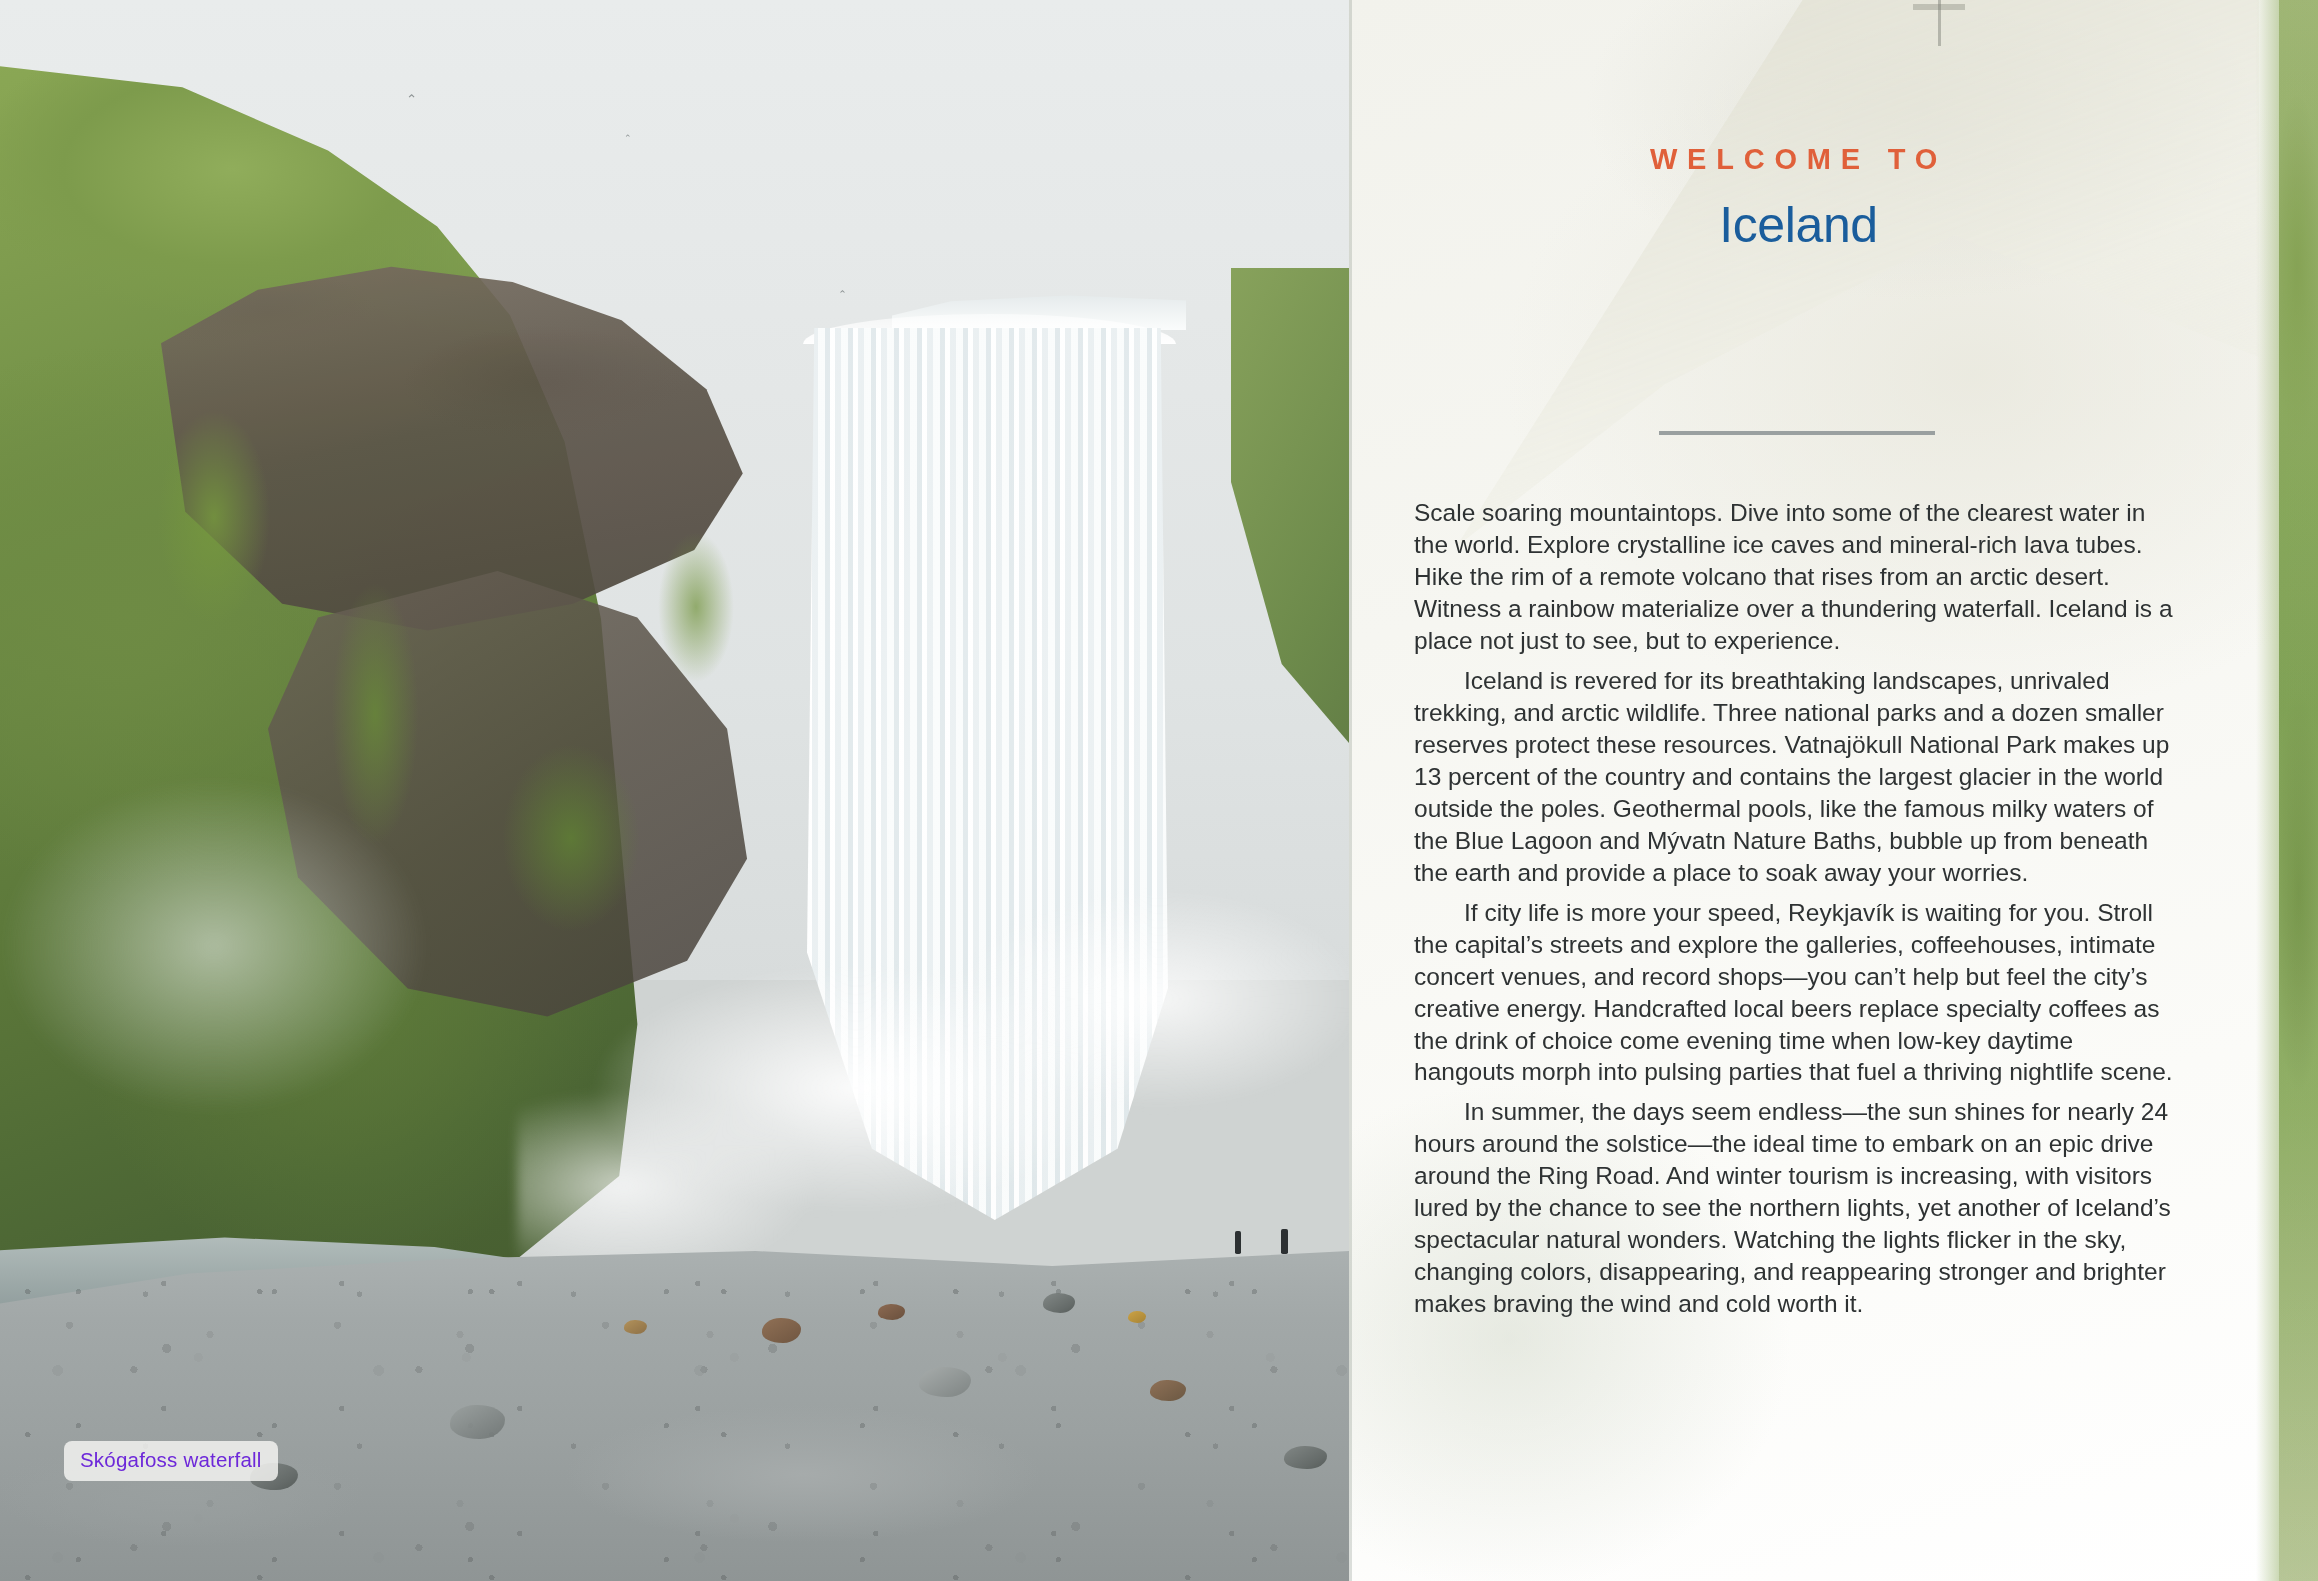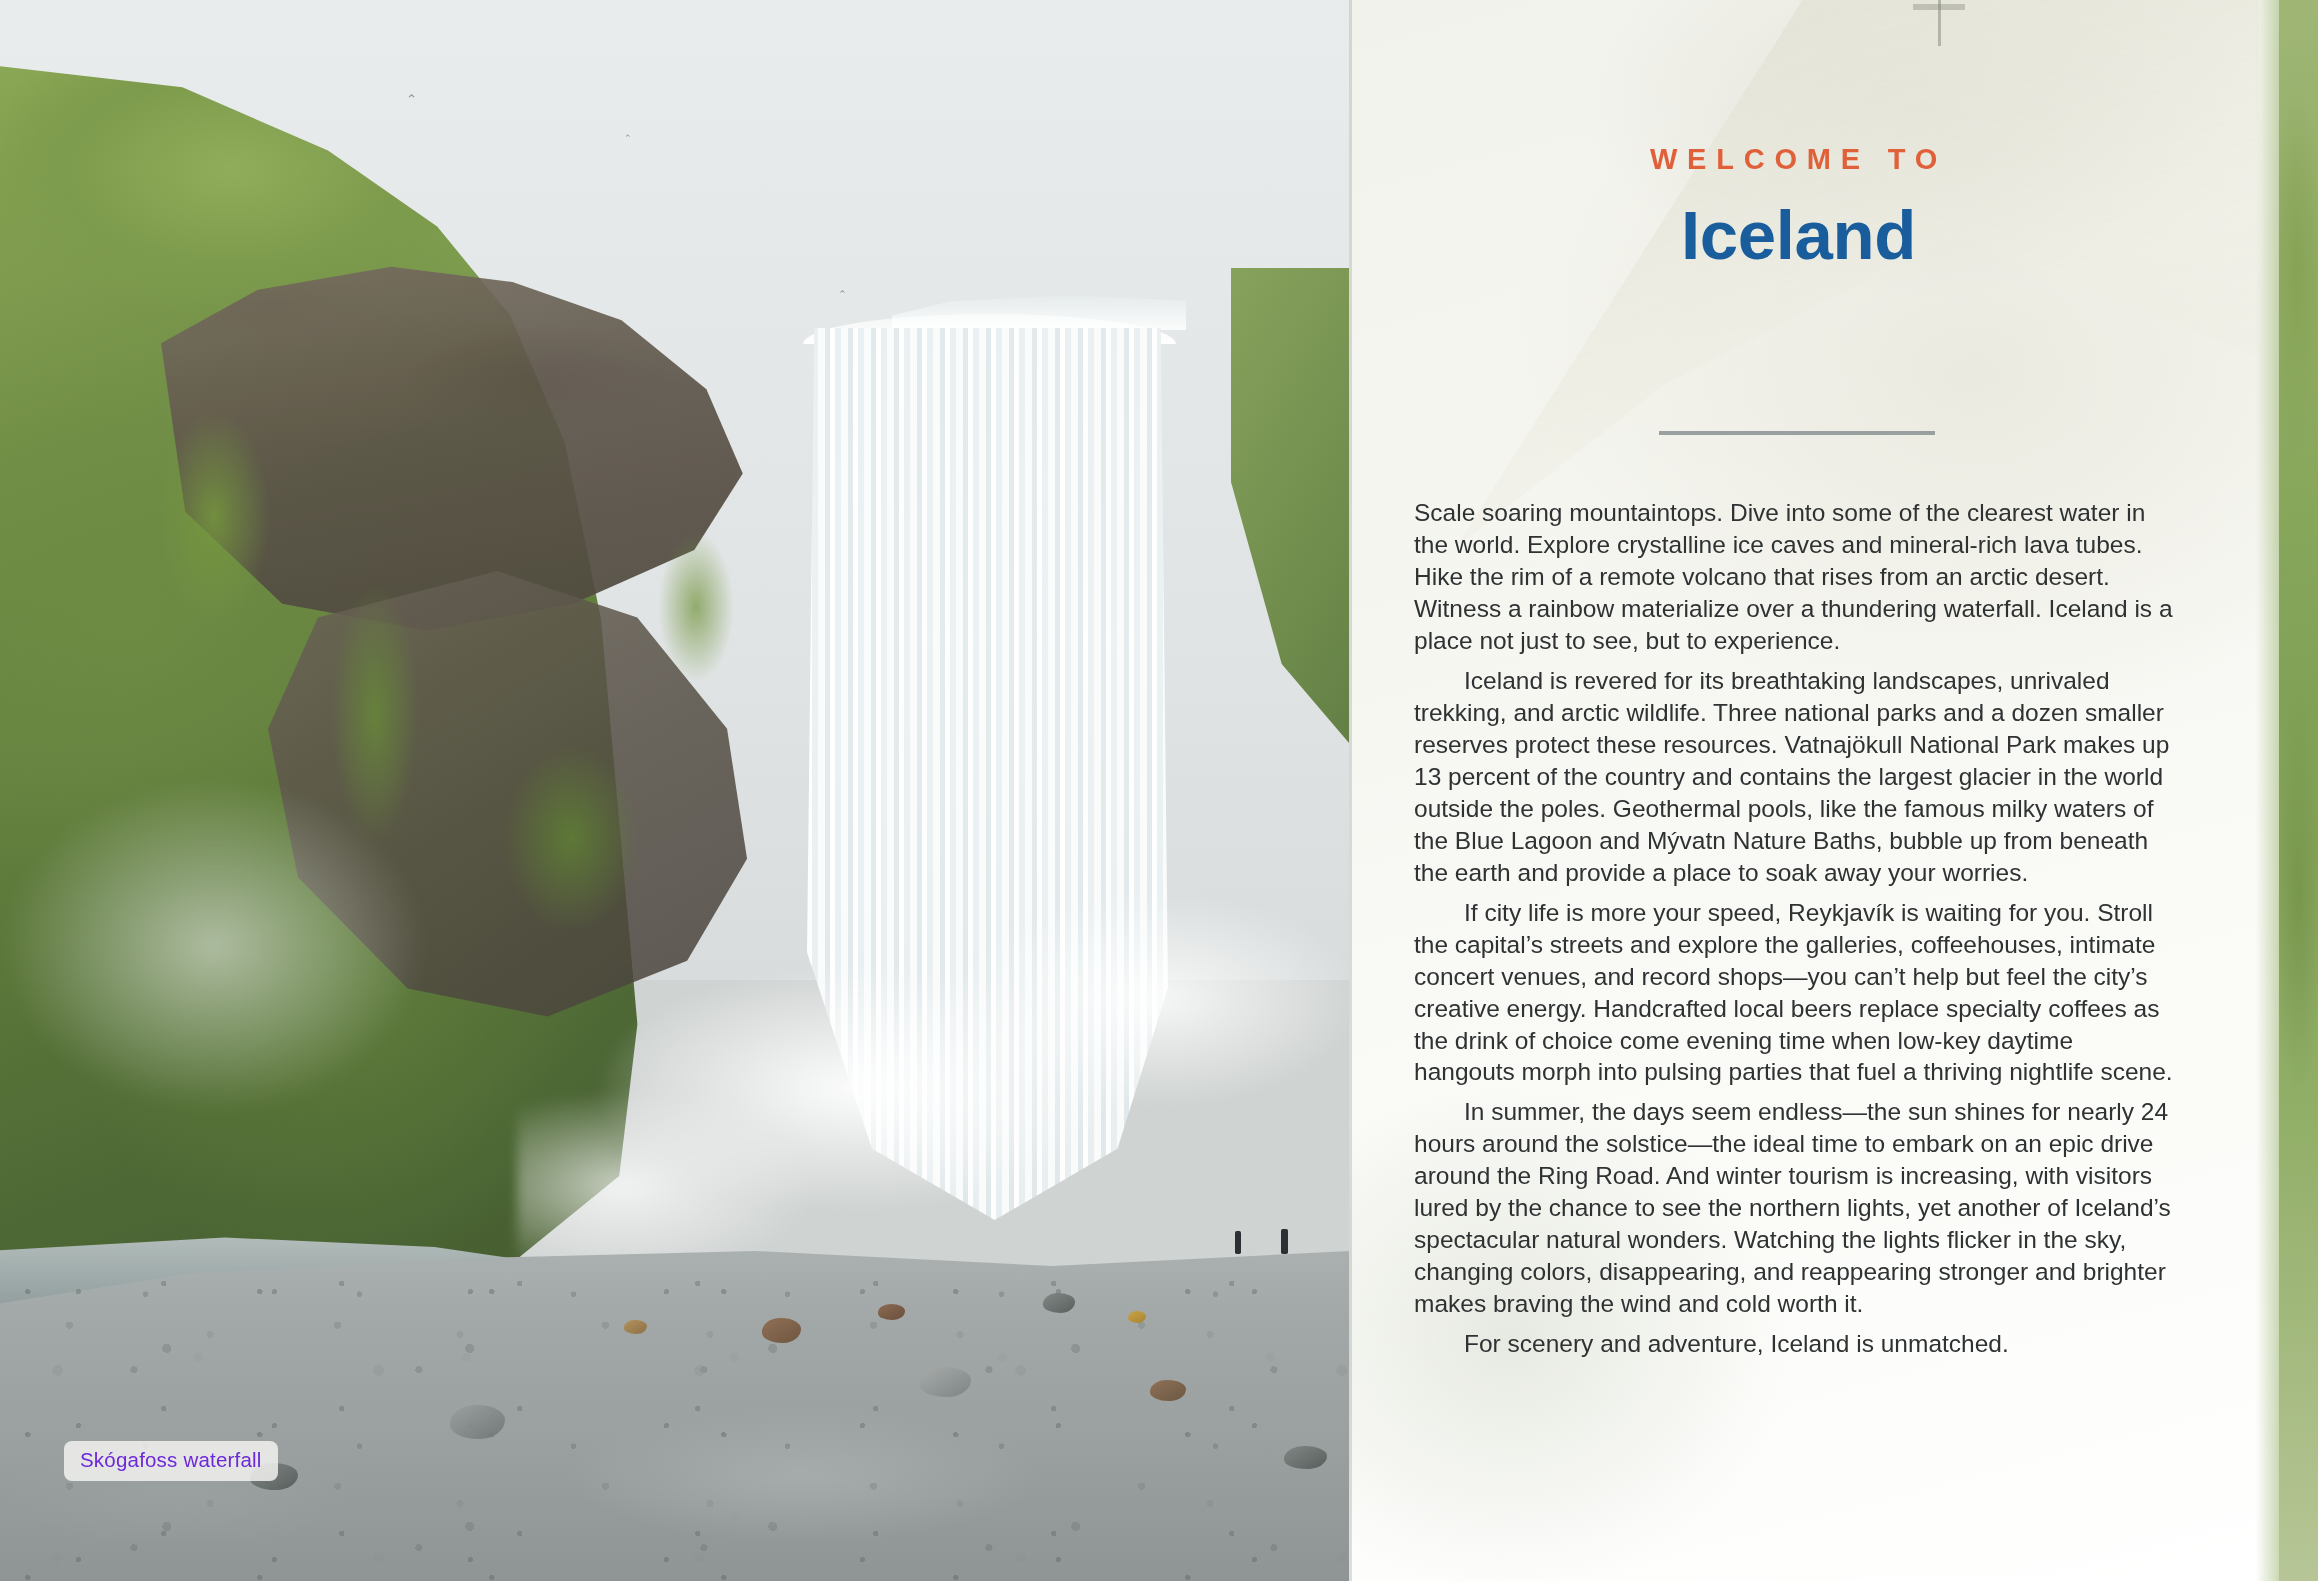--- a/index.html
+++ b/index.html
@@ -315,22 +315,22 @@
   .eyebrow {
     color: #e0603a;
     font-size: 29px;
     font-weight: bold;
     letter-spacing: 9.8px;
     text-align: center;
     margin: 0 0 19.6px 0;
   }
   .title {
     color: #1a5d9c;
-    font-size: 69px;
-    font-weight: bold;
+    font-size: 50px;
+    font-weight: normal;
     text-align: center;
     margin: 0;
     letter-spacing: -0.4px;
   }
   .rule {
     position: absolute;
     left: 1659px;
     top: 431px;
     width: 276px;
     height: 3.6px;
@@ -423,17 +423,16 @@
     <p class="eyebrow">WELCOME TO</p>
     <h1 class="title">Iceland</h1>
   </div>
   <div class="rule"></div>
 
   <div class="body-col">
     <p>Scale soaring mountaintops. Dive into some of the clearest water in the world. Explore crystalline ice caves and mineral-rich lava tubes. Hike the rim of a remote volcano that rises from an arctic desert. Witness a rainbow materialize over a thundering waterfall. Iceland is a place not just to see, but to experience.</p>
     <p>Iceland is revered for its breathtaking landscapes, unrivaled trekking, and arctic wildlife. Three national parks and a dozen smaller reserves protect these resources. Vatnajökull National Park makes up 13 percent of the country and contains the largest glacier in the world outside the poles. Geothermal pools, like the famous milky waters of the Blue Lagoon and Mývatn Nature Baths, bubble up from beneath the earth and provide a place to soak away your worries.</p>
     <p>If city life is more your speed, Reykjavík is waiting for you. Stroll the capital’s streets and explore the galleries, coffeehouses, intimate concert venues, and record shops—you can’t help but feel the city’s creative energy. Handcrafted local beers replace specialty coffees as the drink of choice come evening time when low-key daytime hangouts morph into pulsing parties that fuel a thriving nightlife scene.</p>
     <p>In summer, the days seem endless—the sun shines for nearly 24 hours around the solstice—the ideal time to embark on an epic drive around the Ring Road. And winter tourism is increasing, with visitors lured by the chance to see the northern lights, yet another of Iceland’s spectacular natural wonders. Watching the lights flicker in the sky, changing colors, disappearing, and reappearing stronger and brighter makes braving the wind and cold worth it.</p>
-    <p>For scenery and adventure, Iceland is unmatched.</p>
   </div>
 
 </div>
 
 
 </body></html>

